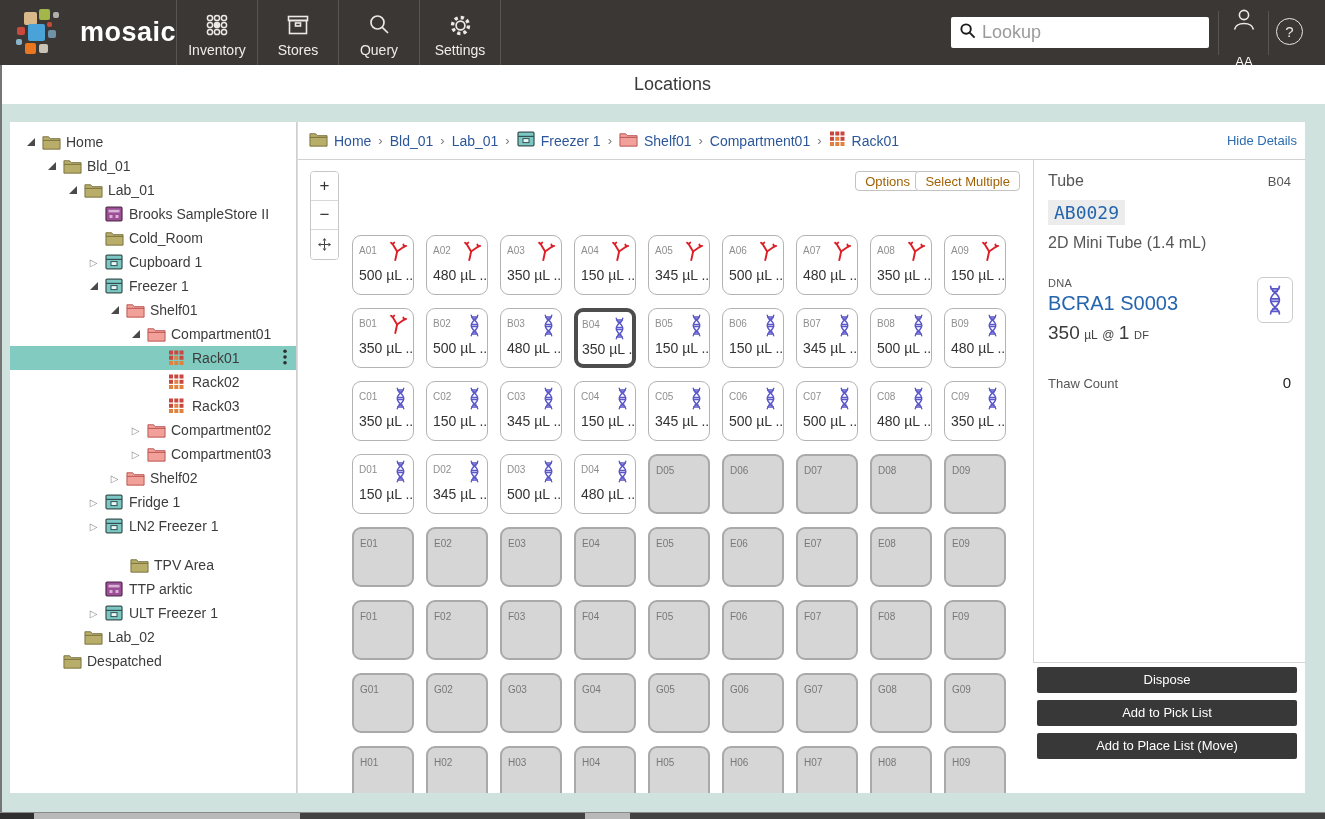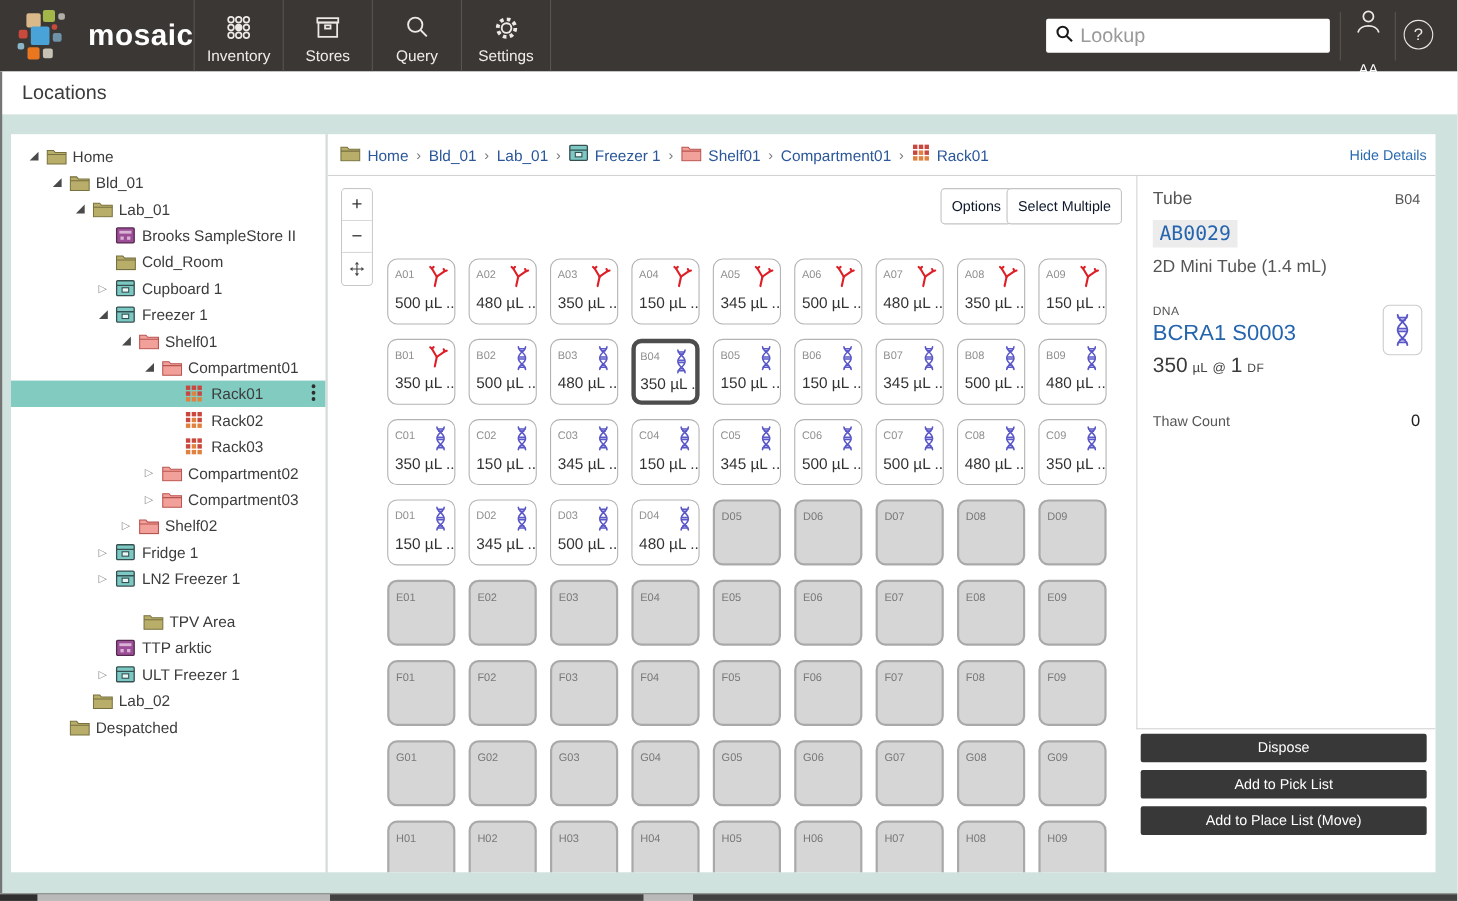--- a/index.html
+++ b/index.html
@@ -19,21 +19,21 @@
   .nav-label { color:#efedeb; font-size:14px; }
   .lookup { position:absolute; left:951px; top:17px; width:258px; height:31px; background:#fff; border-radius:2px; display:flex; align-items:center; padding:0 8px; gap:6px; }
   .lookup input { border:none; outline:none; flex:1; font-size:18px; font-family:"Liberation Sans",sans-serif; color:#333; background:transparent; }
   .lookup input::placeholder { color:#9a9a9a; }
   .nav-right-div { position:absolute; top:11px; width:1px; height:44px; background:#59544f; }
   .avatar { position:absolute; left:1224px; top:7px; width:40px; height:52px; display:flex; flex-direction:column; align-items:center; cursor:pointer; }
   .avatar-initials { color:#fff; font-size:13px; margin-top:17px; }
   .help { position:absolute; left:1276px; top:18px; width:27px; height:27px; border:1.6px solid #e9e7e5; border-radius:50%; color:#e9e7e5; font-size:15px; display:flex; align-items:center; justify-content:center; cursor:pointer; }
 
   
-  .titlebar { position:absolute; left:0; top:65px; width:100%; height:39px; background:#fff; display:flex; align-items:center; padding-left:20px; }
+  .titlebar { position:absolute; left:0; top:65px; width:100%; height:39px; background:#fff; display:flex; align-items:center; padding-left:20px;justify-content:center; }
   .titlebar h1 { font-size:18px; font-weight:normal; color:#3a3a3a; }
 
   
   .tree-panel { position:absolute; left:10px; top:122px; width:287px; height:671px; background:#fff; border-right:1px solid #cfcfcf; overflow:hidden; padding-top:8px; }
   .tree-row { display:flex; align-items:center; height:24px; gap:5px; font-size:14px; color:#3c3c3c; cursor:pointer; white-space:nowrap; }
   .tree-row.selected { background:#82cbc0; }
   .expander { width:13px; flex:0 0 13px; display:flex; align-items:center; justify-content:center; }
   .expander.expanded::after { content:""; width:0; height:0; border-left:8px solid transparent; border-bottom:8px solid #4a4a4a; }
   .expander.collapsed { color:#8c8c8c; font-size:10px; font-family:"DejaVu Sans",sans-serif; }
   .tree-ic { width:19px; flex:0 0 19px; display:flex; align-items:center; }
@@ -45,21 +45,21 @@
   .crumb-bar { position:absolute; left:0; top:0; width:100%; height:38px; border-bottom:1px solid #d2d2d2; display:flex; align-items:center; padding:0 8px 0 11px; }
   .crumb { display:flex; align-items:center; gap:7px; font-size:14px; }
   .crumb-item { display:flex; align-items:center; gap:6px; color:#2b579a; cursor:pointer; }
   .crumb-sep { color:#7a7a7a; font-size:13px; }
   .hide-details { margin-left:auto; color:#2b6cb0; font-size:13px; cursor:pointer; }
 
   .grid-area { position:absolute; left:0; top:38px; width:734px; height:633px; }
   .zoomctl { position:absolute; left:12px; top:11px; width:29px; background:#fff; border:1px solid #c6c6c6; border-radius:4px; overflow:hidden; }
   .zoomctl .zbtn { height:29px; display:flex; align-items:center; justify-content:center; font-size:17px; color:#333; cursor:pointer; border-bottom:1px solid #d8d8d8; background:#fff; }
   .zoomctl .zbtn:last-child { border-bottom:none; }
-  .toolbtn { position:absolute; top:11px; height:33px; background:#fff; border:1px solid #c3c3c3; border-radius:4px; font-size:13px; color:#0f172a; padding:0 9px; display:flex; align-items:center; cursor:pointer; font-family:"Liberation Sans",sans-serif; }
+  .toolbtn { position:absolute; top:11px; height:20px; background:#fff; border:1px solid #c3c3c3; border-radius:4px; font-size:13px; color:#a16207; padding:0 9px; display:flex; align-items:center; cursor:pointer; font-family:"Liberation Sans",sans-serif; }
   .tube-grid { position:absolute; left:54px; top:75px; display:grid; grid-template-columns:repeat(9,62px); grid-auto-rows:60px; column-gap:12px; row-gap:13px; }
   .cell { position:relative; background:#fff; border:1.5px solid #b3b3b3; border-radius:9px; padding:4px 6px; cursor:pointer; overflow:hidden; }
   .cell .pos { font-size:10px; color:#8f8f8f; }
   .cell .cicon { position:absolute; top:4px; right:5px; }
   .cell .vol { margin-top:9px; font-size:14px; color:#333; white-space:nowrap; }
   .cell.selected { border:4px solid #4d4d4d; padding:2px 4px; }
   .cell.empty { background:#d6d6d6; border:2px solid #a9a9a9; }
   .cell.empty .pos { color:#787878; }
 
   

